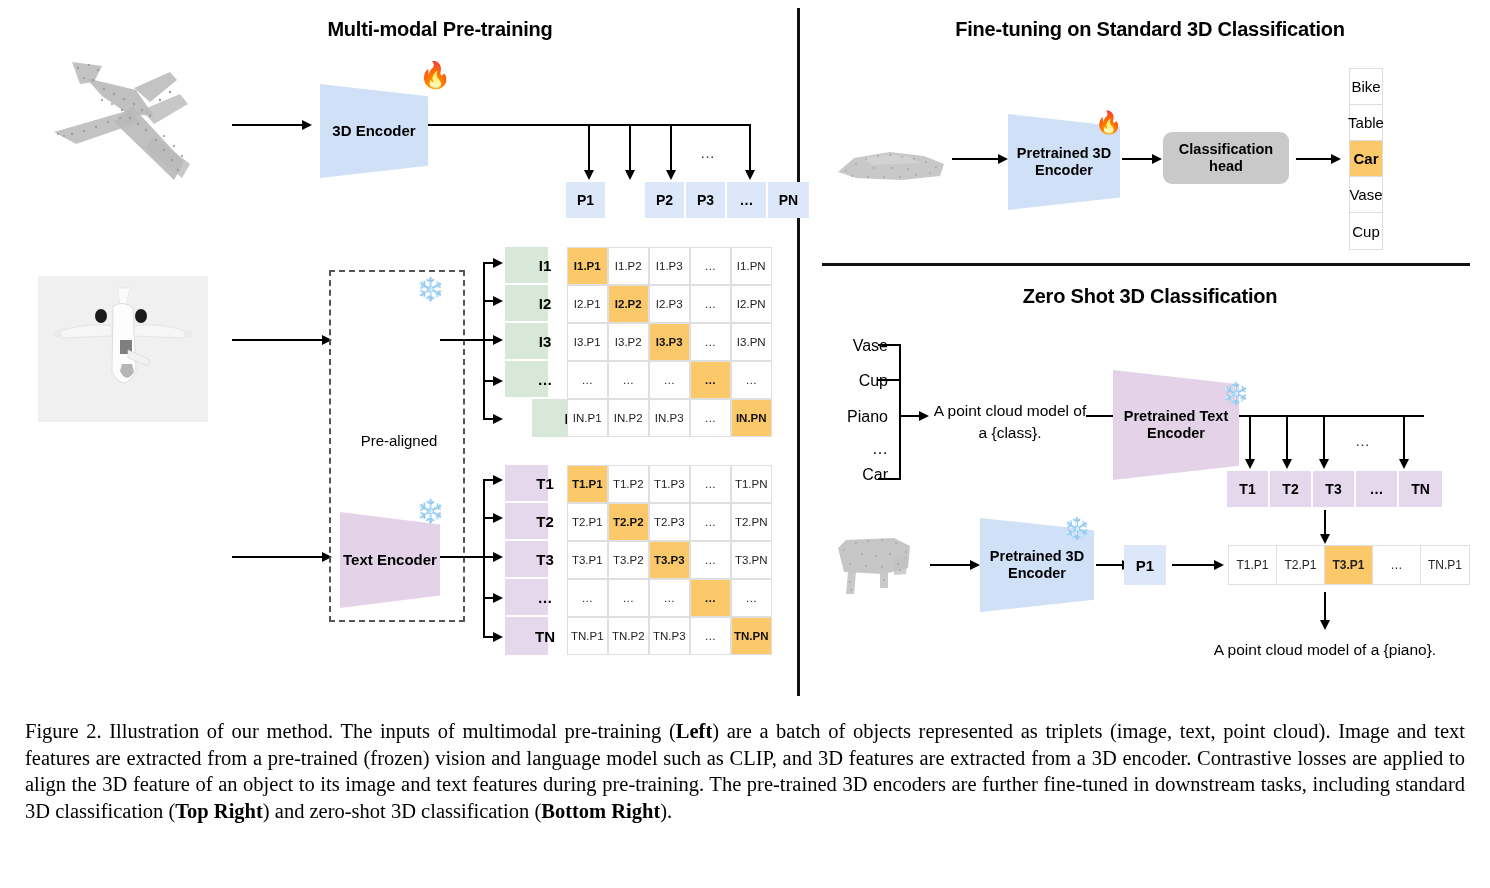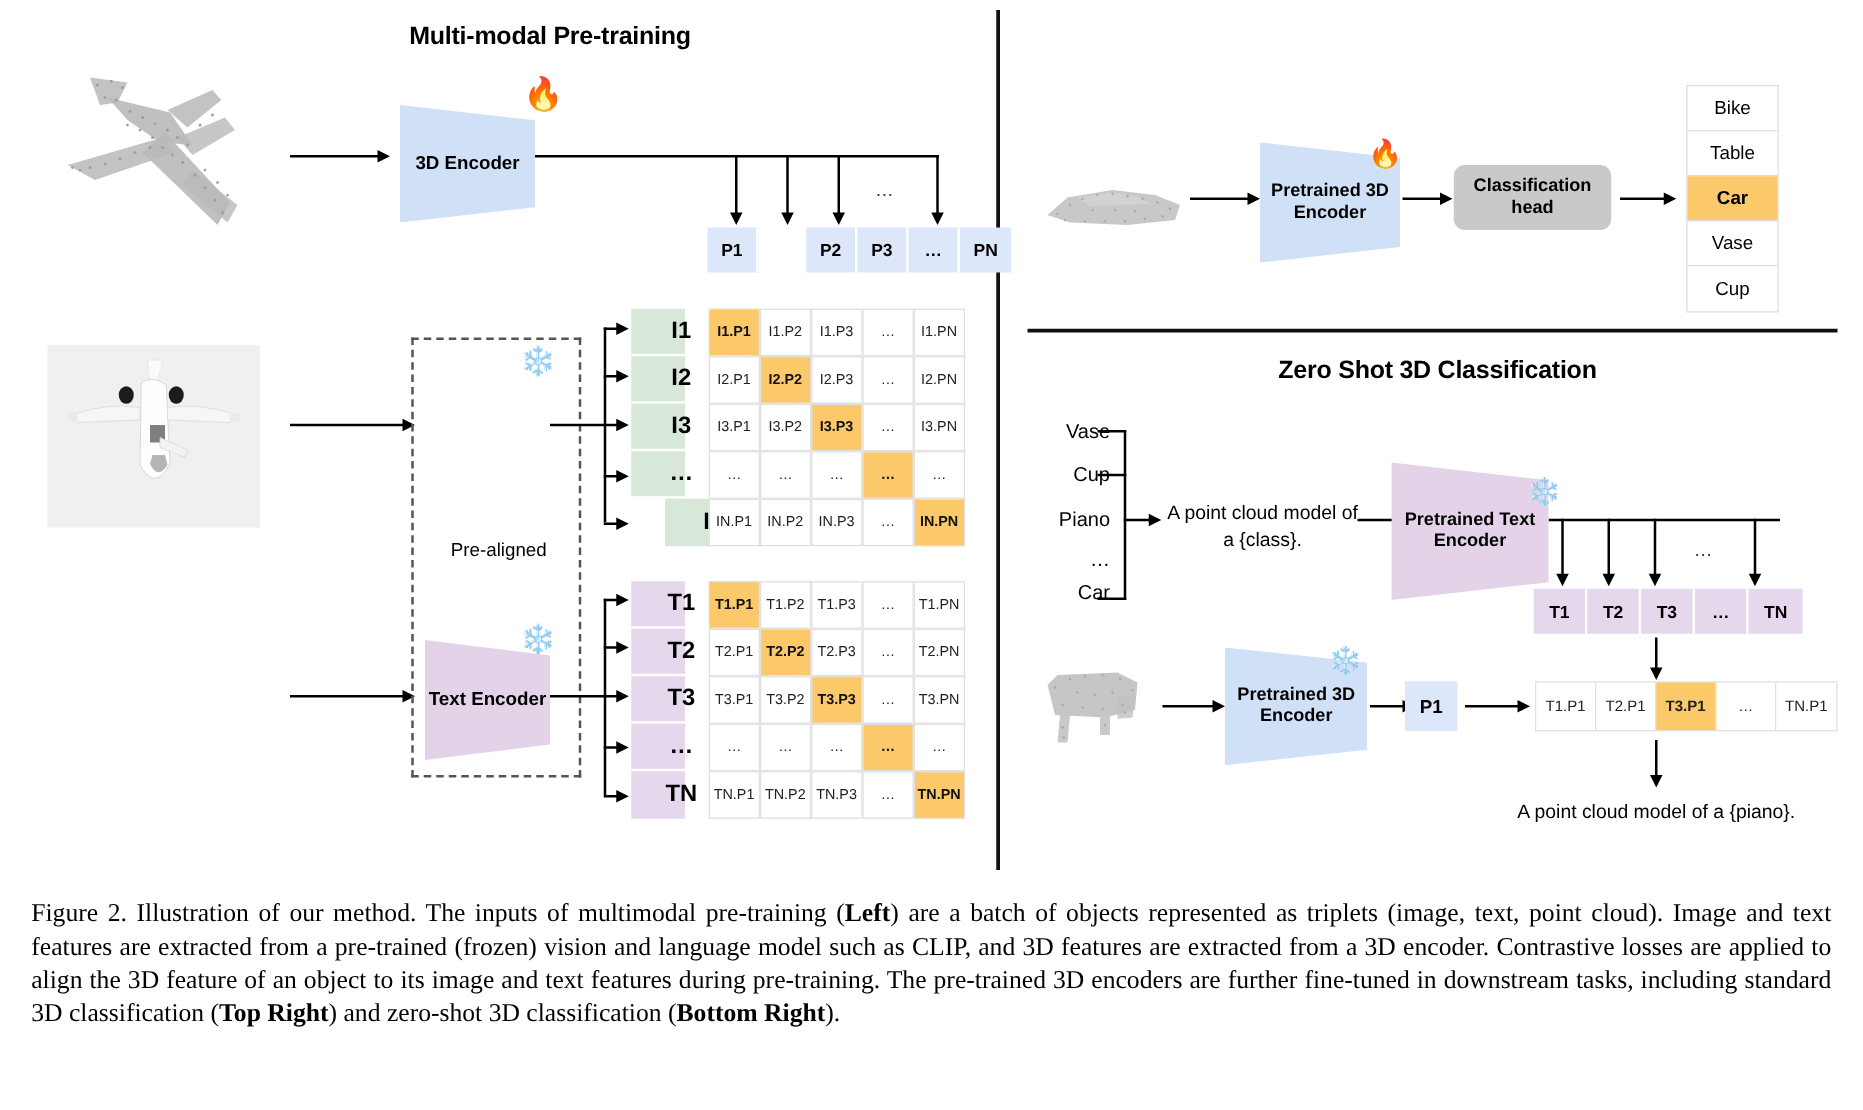--- a/index.html
+++ b/index.html
@@ -68,21 +68,21 @@
     border-right:2px solid #fff;
   }
   .tokrow .cell:last-child{border-right:none;}
   .tok-blue .cell  { background:#dce8f9; }
   .tok-purple .cell{ background:#e6d8ec; }
 
   
   .tokcol { position:absolute; display:flex; flex-direction:column; }
   .tokcol .cell {
     display:flex;align-items:center;justify-content:center;
-    font-weight:bold;font-size:19px;
+    font-weight:bold;font-size:15px;
     border-bottom:2px solid #fff;
     padding-left:37px;
   }
   .tokcol .cell:last-child{border-bottom:none;}
   .col-green .cell { background:#d8e8d8; }
   .col-purple .cell{ background:#e6d8ec; }
 
   
   .matrix { position:absolute; display:grid; }
   .matrix .mc {
@@ -344,20 +344,21 @@
       <div class="mc">…</div>
       <div class="mc hl">…</div>
       <div class="mc">…</div>
       <div class="mc">TN.P1</div>
       <div class="mc">TN.P2</div>
       <div class="mc">TN.P3</div>
       <div class="mc">…</div>
       <div class="mc hl">TN.PN</div>
     </div>
 
+  <div class="abs panel-title" style="left:900px;top:18px;width:500px;">Fine-tuning on Standard 3D Classification</div>
 
   <svg class="ptcloud" style="left:832px;top:138px;width:120px;height:50px;" viewBox="0 0 120 50">
     <g fill="#c2c2c2">
       <path d="M6 34 L22 20 L58 14 L92 18 L112 26 L108 38 L70 42 L24 40 Z" opacity="0.9"></path>
       <path d="M30 20 L56 16 L78 19 L88 25 L40 27 Z" fill="#d2d2d2"></path>
     </g>
     <g fill="#ababab">
       <circle cx="14" cy="33" r="1"></circle>
         <circle cx="24" cy="26" r="1"></circle>
         <circle cx="34" cy="21" r="1"></circle>
@@ -390,21 +391,21 @@
   <div class="arrow-line arrow-h" style="left:1122px;top:158px;width:32px;"></div>
   <div class="ahead-r" style="left:1152px;top:154px;"></div>
 
   <div class="greybox" style="left:1163px;top:132px;width:126px;height:52px;font-size:14.5px;">
     <span>Classification head</span>
   </div>
 
   <div class="arrow-line arrow-h" style="left:1296px;top:158px;width:38px;"></div>
   <div class="ahead-r" style="left:1331px;top:154px;"></div>
 
-  <div class="classlist" id="class-list" style="left:1349px;top:68px;width:74px;text-align:center;">
+  <div class="classlist" id="class-list" style="left:1349px;top:68px;width:34px;text-align:center;">
       <div class="li" style="height: 36px;">Bike</div>
       <div class="li" style="height: 36px;">Table</div>
       <div class="li hl" style="height: 36px;">Car</div>
       <div class="li" style="height: 36px;">Vase</div>
       <div class="li" style="height: 36px;">Cup</div>
     </div>
 
   <div class="abs panel-title" style="left:950px;top:285px;width:400px;">Zero Shot 3D Classification</div>
 
   <div class="abs lbl" style="left:836px;top:337px;width:52px;text-align:right;font-size:16px;">Vase</div>

